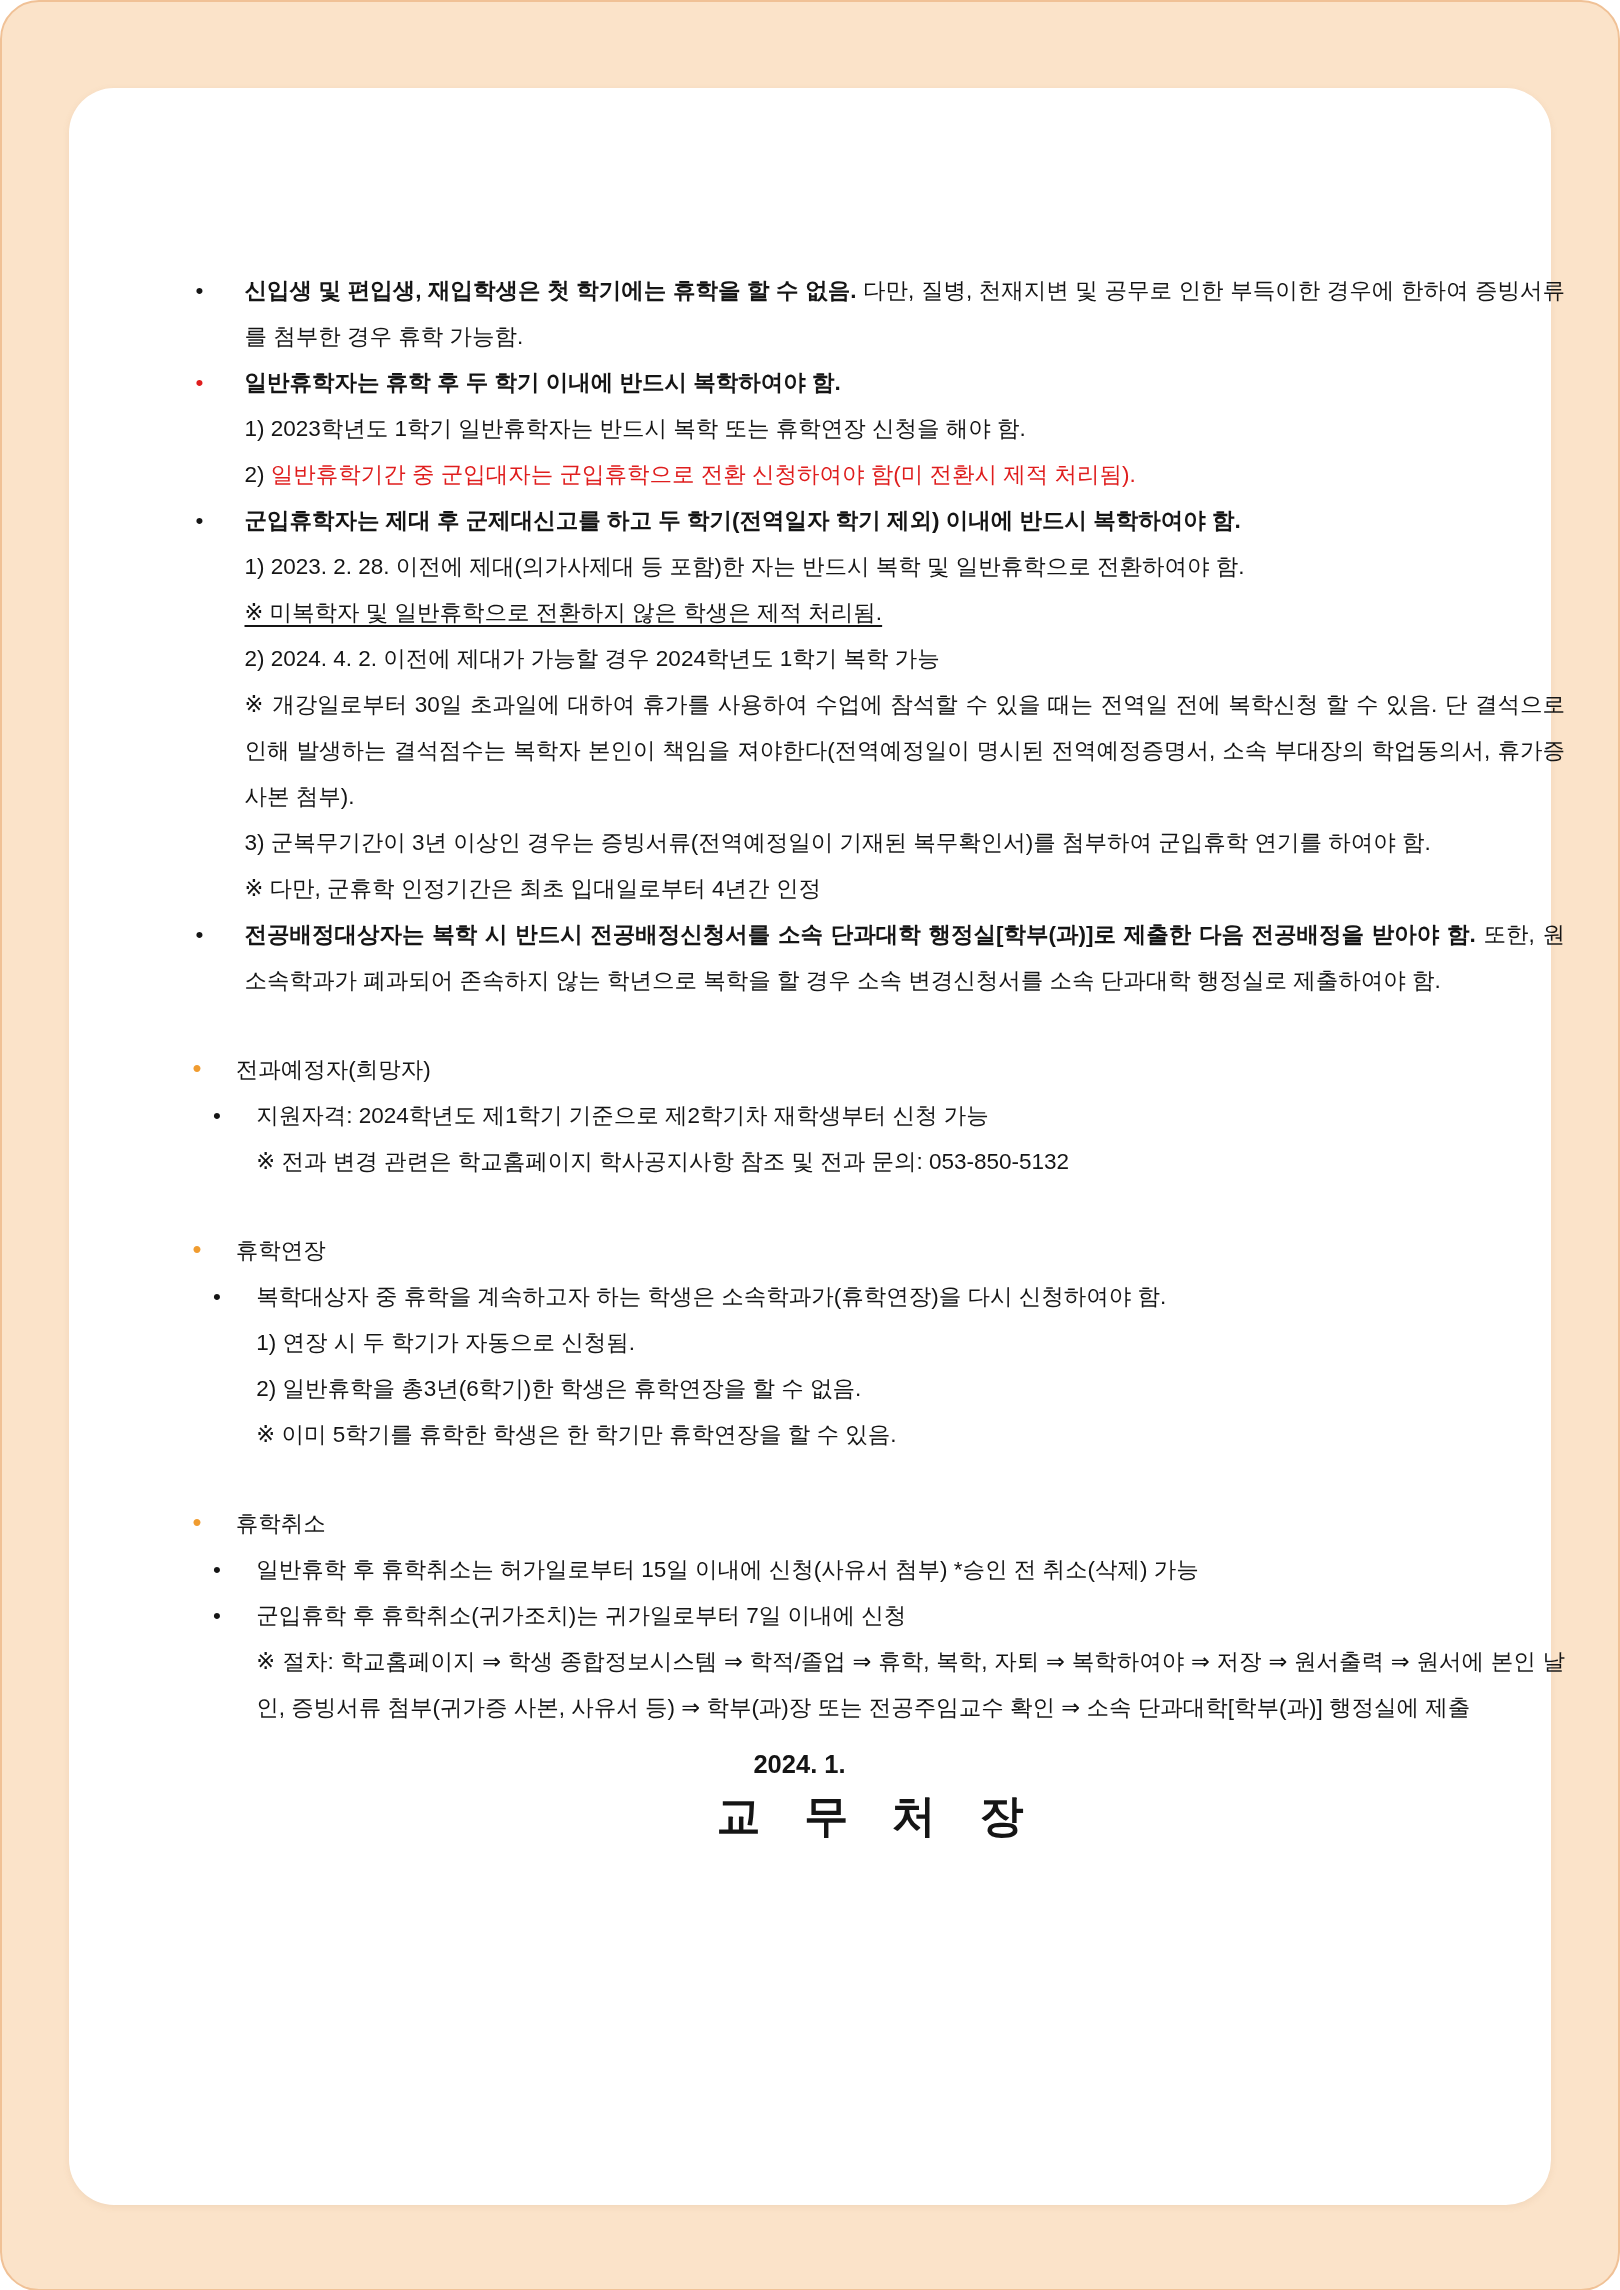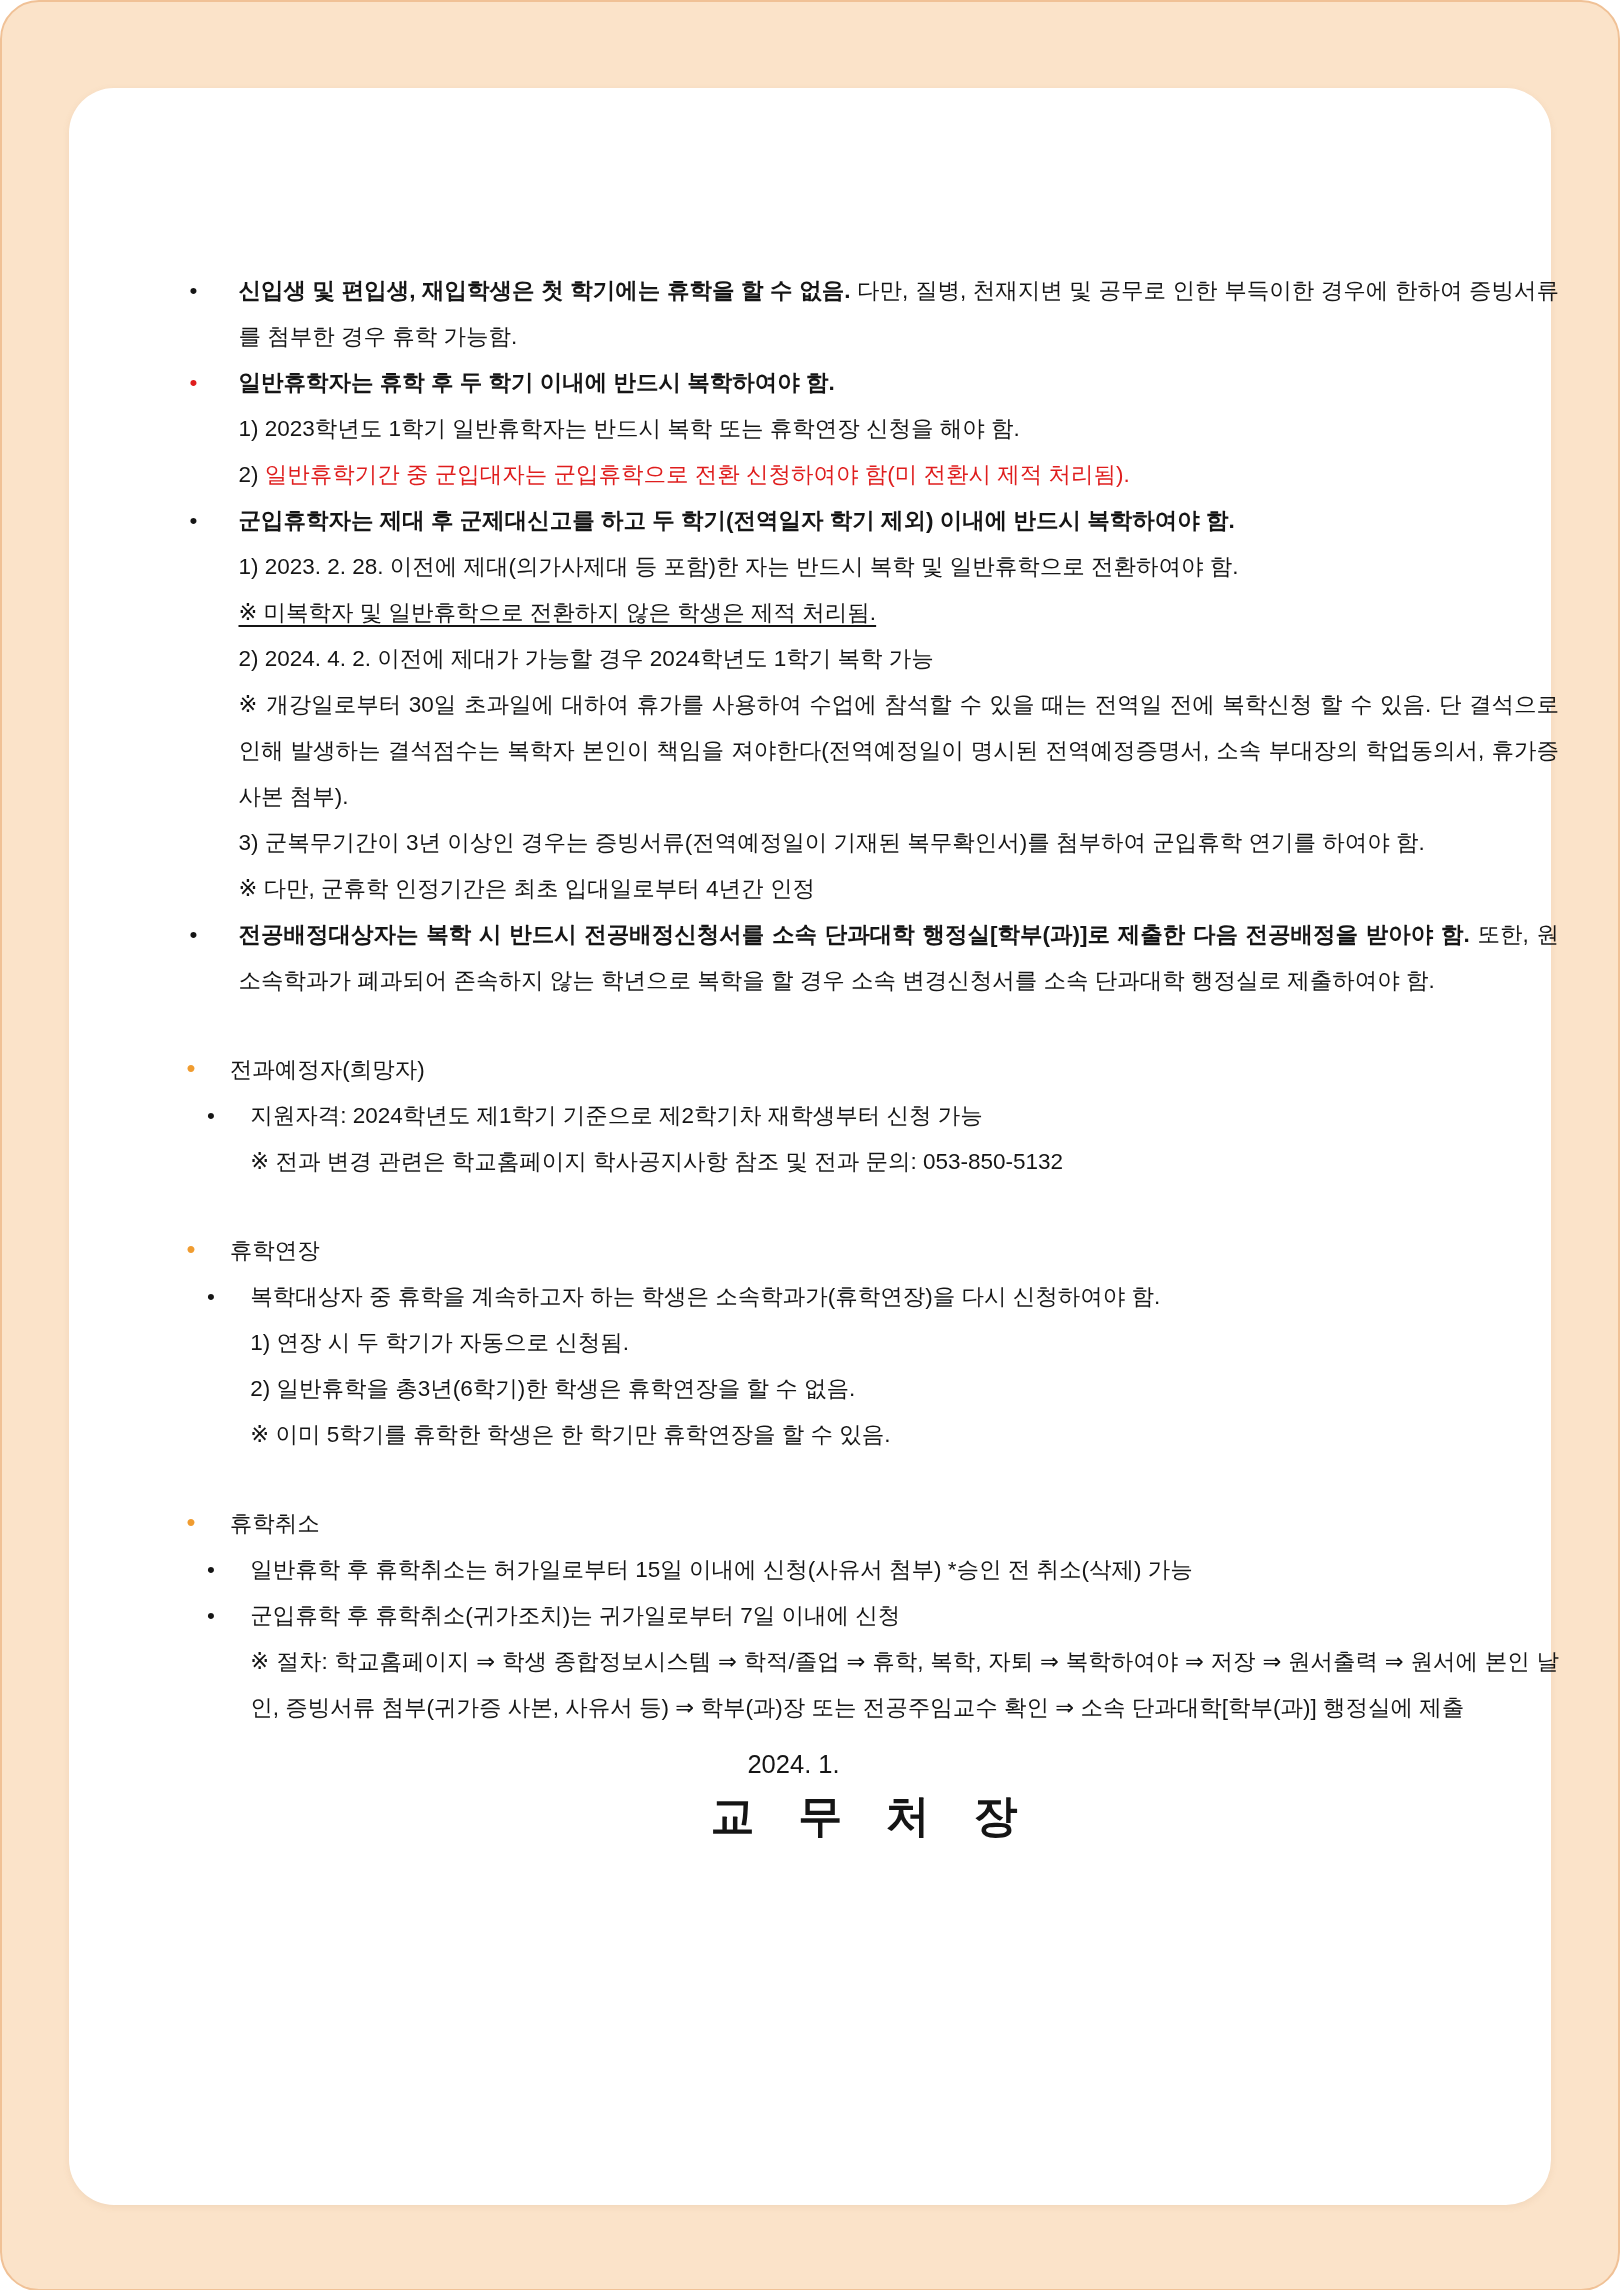--- a/index.html
+++ b/index.html
@@ -15,21 +15,21 @@
   .frame{
     position:absolute;inset:0;background:var(--bg);
     border-radius:39px;border:2px solid var(--frame-border);box-sizing:border-box;
   }
   .card{
     position:absolute;left:69px;top:88px;right:69px;bottom:86px;
     background:var(--card);border-radius:45px;
     box-shadow:0 2px 7.8px rgba(160,110,60,0.10);
   }
   .content{
-    position:absolute;left:145px;top:180px;width:1345px;
+    position:absolute;left:151px;top:180px;width:1345px;
     font-size:22.5px;line-height:46px;
     text-align:justify;
   }
   .blk{margin:0;}
   .blk.gap{margin-top:41px;}
   
   .b1{padding-left:24.5px;text-indent:-24.5px;}
   .b1 .seg{text-indent:0;}
   
   .s1{padding-left:24.5px;}
@@ -42,21 +42,21 @@
   .bullet{display:inline-block;color:var(--ink);}
   .b1 .bullet,.b2 .bullet{width:24.5px;}
   .b2 .bullet{width:21.6px;}
   .sec .bullet{width:21.6px;color:var(--orange);font-size:25.5px;}
   .bullet.red{color:var(--red);}
   .bullet.orange{color:var(--orange);}
   .seg.bold{font-weight:bold;}
   .seg.red{color:var(--red);}
   .seg.ul{text-decoration:underline;text-underline-offset:4.9px;}
   .footer-date{
-    margin-top:9.8px;text-align:center;font-weight:normal;font-size:25.5px;
+    margin-top:9.8px;text-align:center;font-weight:bold;font-size:25.5px;
     line-height:46px;transform:translateX(-93px);
   }
   .footer-sign{
     margin-top:2px;text-align:center;font-weight:bold;font-size:44px;
     line-height:53px;letter-spacing:15.7px;transform:translateX(-14.7px);
   }
 </style>
 </head>
 <body>
 

